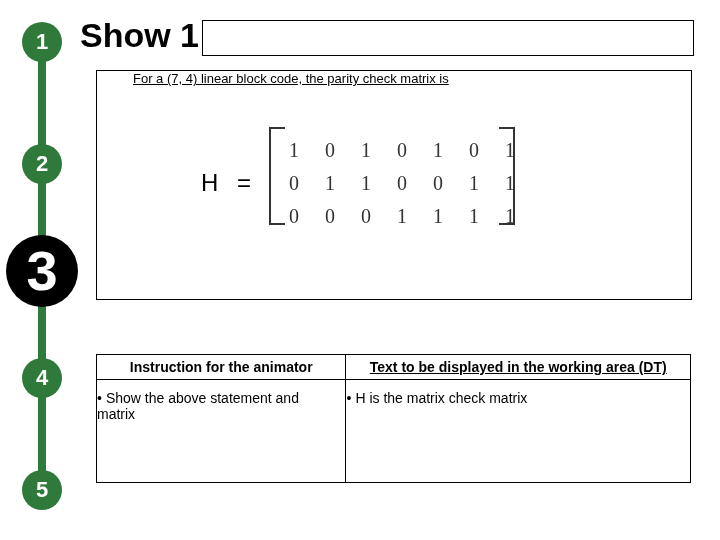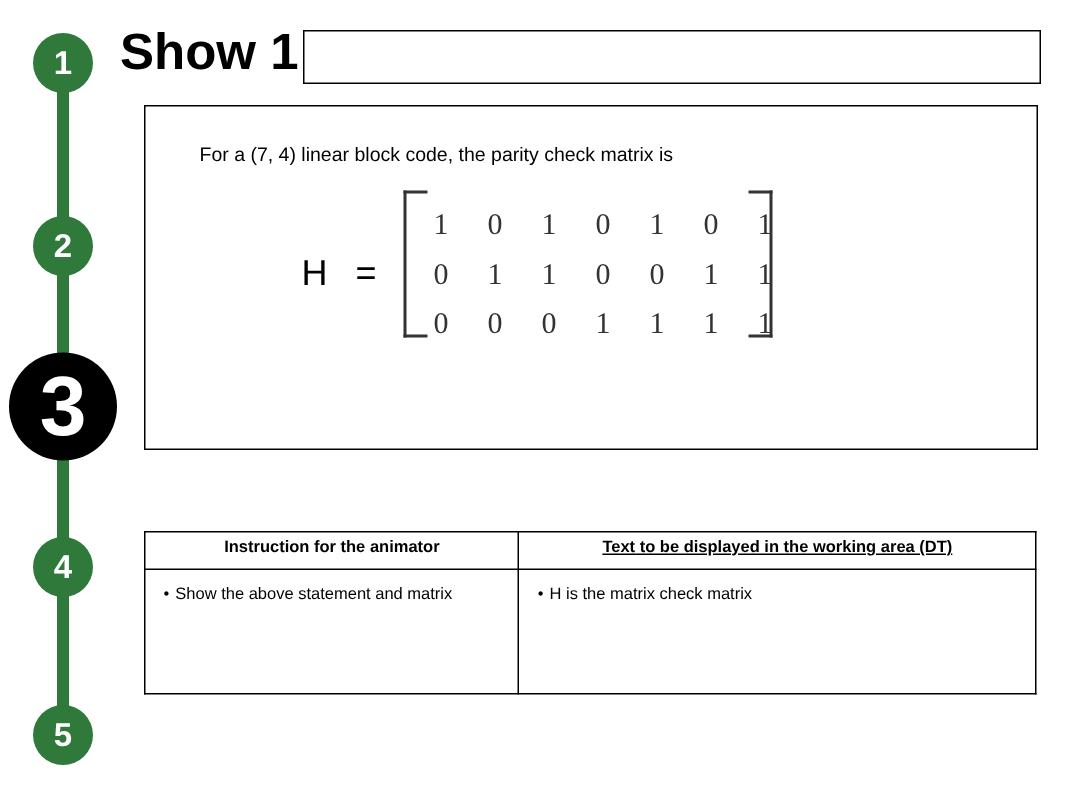--- a/index.html
+++ b/index.html
@@ -70,22 +70,23 @@
     left: 96px;
     top: 70px;
     width: 594px;
     height: 228px;
     border: 1px solid #000;
     background: #fff;
   }
   .intro-line {
     position: absolute;
     left: 36px;
-    top: 24px;
+    top: 0;
     font-size: 13px;
+    text-decoration: underline;
   }
   .mat-label {
     position: absolute;
     left: 104px;
     top: 98px;
     font-size: 24px;
     font-family: Arial, sans-serif;
     letter-spacing: 6px;
   }
   .matrix {
@@ -111,34 +112,34 @@
   .bracket.left  { left: 172px; border-left: 2px solid #333; }
   .bracket.right { left: 402px; border-right: 2px solid #333; }
 
   
   .inst-table {
     position: absolute;
     left: 96px;
     top: 354px;
     width: 595px;
     border-collapse: collapse;
-    font-size: 11px;
+    font-size: 14px;
   }
   .inst-table th, .inst-table td {
     border: 1px solid #000;
     vertical-align: top;
   }
   .inst-table th {
     font-weight: bold;
     text-align: center;
     padding: 4px 6px;
     height: 16px;
   }
   .inst-table td {
-    padding: 10px 8px 60px 12px;
+    padding: 10px 8px 60px 0;
   }
   .inst-table .col-a { width: 42%; }
   .inst-table .col-b { width: 58%; text-decoration: underline; }
   .bullet-row span.b { margin-right: 4px; }
 </style>
 </head>
 <body>
 
 <div class="rail"></div>
 

